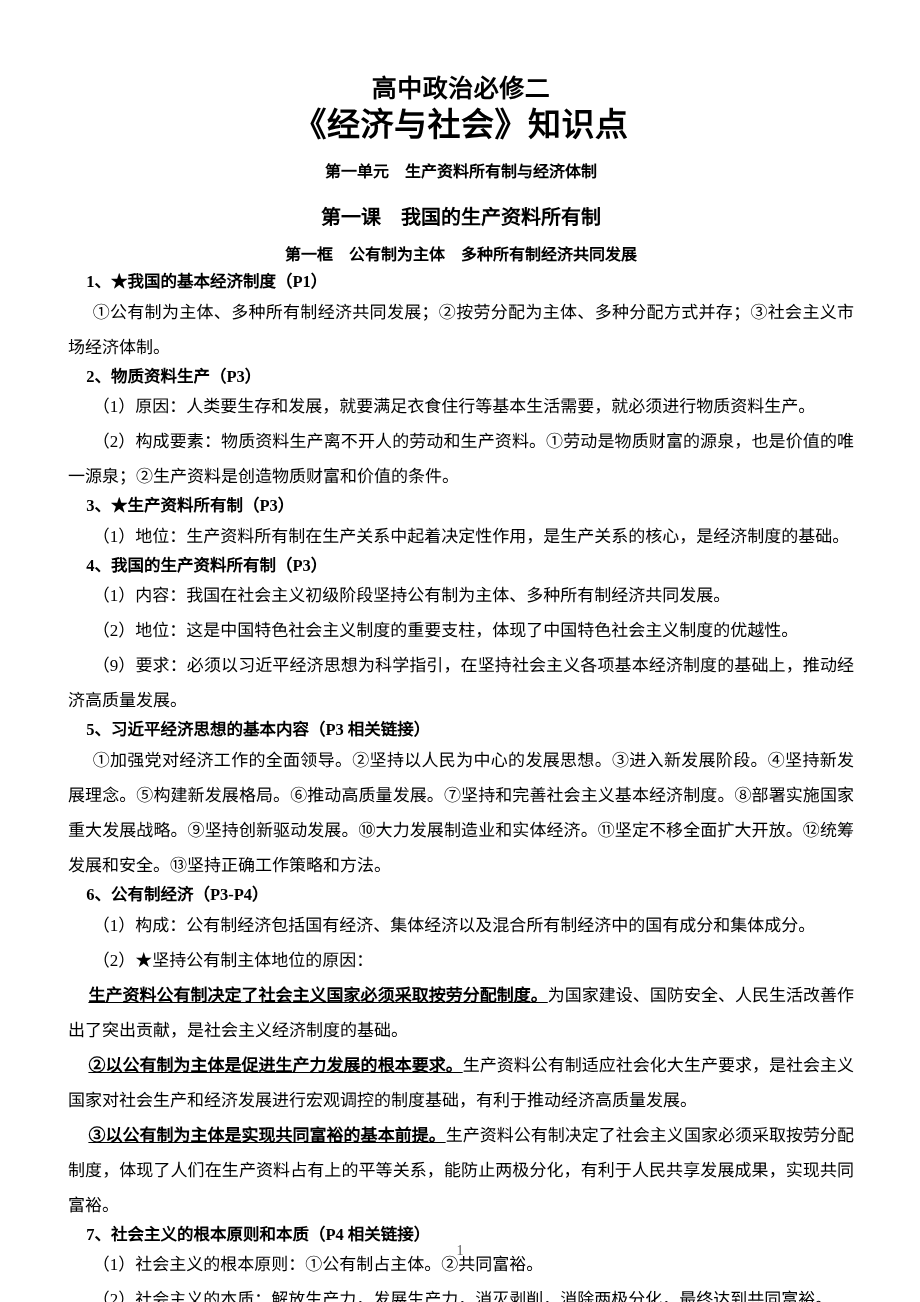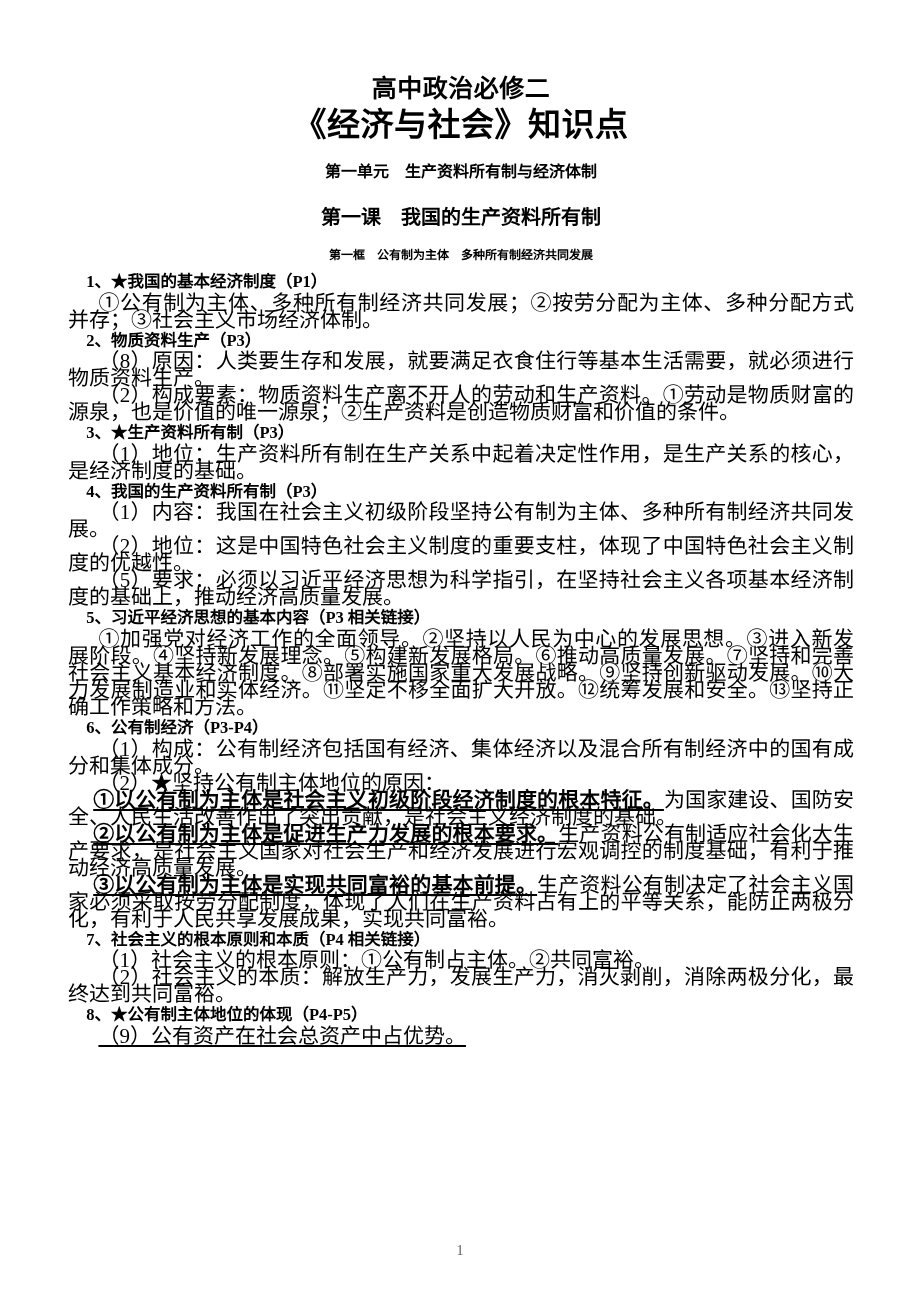--- a/index.html
+++ b/index.html
@@ -54,33 +54,33 @@
   .doc-title-4 {
     text-align: center;
     font-weight: bold;
     font-size: 20px;
     line-height: 26px;
     margin-top: 17px;
   }
   .doc-title-5 {
     text-align: center;
     font-weight: bold;
-    font-size: 12px;
+    font-size: 16px;
     line-height: 22px;
     margin-top: 14px;
   }
 
   
   .body-block {
     margin-top: 4px;
   }
   p.para {
     margin: 0;
-    font-size: 21px;
-    line-height: 17px;
+    font-size: 17px;
+    line-height: 35px;
     text-align: justify;
     text-justify: inter-ideograph;
     text-indent: 0;
   }
   p.num-head {
     font-weight: bold;
     text-indent: 1.1em;
     font-size: 16.5px;
     line-height: 24.6px;
   }
@@ -122,39 +122,39 @@
     <div class="doc-title-3">第一单元　生产资料所有制与经济体制</div>
     <div class="doc-title-4">第一课　我国的生产资料所有制</div>
     <div class="doc-title-5">第一框　公有制为主体　多种所有制经济共同发展</div>
 
     <div class="body-block">
 
       <p class="para num-head">1、★我国的基本经济制度（P1）</p>
       <p class="para indent">①公有制为主体、多种所有制经济共同发展；②按劳分配为主体、多种分配方式并存；③社会主义市场经济体制。</p>
 
       <p class="para num-head">2、物质资料生产（P3）</p>
-      <p class="para indent">（8）原因：人类要生存和发展，就要满足衣食住行等基本生活需要，就必须进行物质资料生产。</p>
+      <p class="para indent">（1）原因：人类要生存和发展，就要满足衣食住行等基本生活需要，就必须进行物质资料生产。</p>
       <p class="para indent">（2）构成要素：物质资料生产离不开人的劳动和生产资料。①劳动是物质财富的源泉，也是价值的唯一源泉；②生产资料是创造物质财富和价值的条件。</p>
 
       <p class="para num-head">3、★生产资料所有制（P3）</p>
       <p class="para indent">（1）地位：生产资料所有制在生产关系中起着决定性作用，是生产关系的核心，是经济制度的基础。</p>
 
       <p class="para num-head">4、我国的生产资料所有制（P3）</p>
       <p class="para indent">（1）内容：我国在社会主义初级阶段坚持公有制为主体、多种所有制经济共同发展。</p>
       <p class="para indent">（2）地位：这是中国特色社会主义制度的重要支柱，体现了中国特色社会主义制度的优越性。</p>
-      <p class="para indent">（5）要求：必须以习近平经济思想为科学指引，在坚持社会主义各项基本经济制度的基础上，推动经济高质量发展。</p>
+      <p class="para indent">（9）要求：必须以习近平经济思想为科学指引，在坚持社会主义各项基本经济制度的基础上，推动经济高质量发展。</p>
 
       <p class="para num-head">5、习近平经济思想的基本内容（P3 相关链接）</p>
       <p class="para indent">①加强党对经济工作的全面领导。②坚持以人民为中心的发展思想。③进入新发展阶段。④坚持新发展理念。⑤构建新发展格局。⑥推动高质量发展。⑦坚持和完善社会主义基本经济制度。⑧部署实施国家重大发展战略。⑨坚持创新驱动发展。⑩大力发展制造业和实体经济。⑪坚定不移全面扩大开放。⑫统筹发展和安全。⑬坚持正确工作策略和方法。</p>
 
       <p class="para num-head">6、公有制经济（P3-P4）</p>
       <p class="para indent">（1）构成：公有制经济包括国有经济、集体经济以及混合所有制经济中的国有成分和集体成分。</p>
       <p class="para indent">（2）★坚持公有制主体地位的原因：</p>
 
-      <p class="para indent-sm"><span class="u">①以公有制为主体是社会主义初级阶段经济制度的根本特征。</span><span>为国家建设、国防安全、人民生活改善作出了突出贡献，是社会主义经济制度的基础。</span></p>
+      <p class="para indent-sm"><span class="u">生产资料公有制决定了社会主义国家必须采取按劳分配制度。</span><span>为国家建设、国防安全、人民生活改善作出了突出贡献，是社会主义经济制度的基础。</span></p>
 
       <p class="para indent-sm"><span class="u">②以公有制为主体是促进生产力发展的根本要求。</span><span>生产资料公有制适应社会化大生产要求，是社会主义国家对社会生产和经济发展进行宏观调控的制度基础，有利于推动经济高质量发展。</span></p>
 
       <p class="para indent-sm"><span class="u">③以公有制为主体是实现共同富裕的基本前提。</span><span>生产资料公有制决定了社会主义国家必须采取按劳分配制度，体现了人们在生产资料占有上的平等关系，能防止两极分化，有利于人民共享发展成果，实现共同富裕。</span></p>
 
       <p class="para num-head">7、社会主义的根本原则和本质（P4 相关链接）</p>
       <p class="para indent">（1）社会主义的根本原则：①公有制占主体。②共同富裕。</p>
       <p class="para indent">（2）社会主义的本质：解放生产力，发展生产力，消灭剥削，消除两极分化，最终达到共同富裕。</p>
 
       <p class="para num-head">8、★公有制主体地位的体现（P4-P5）</p>

